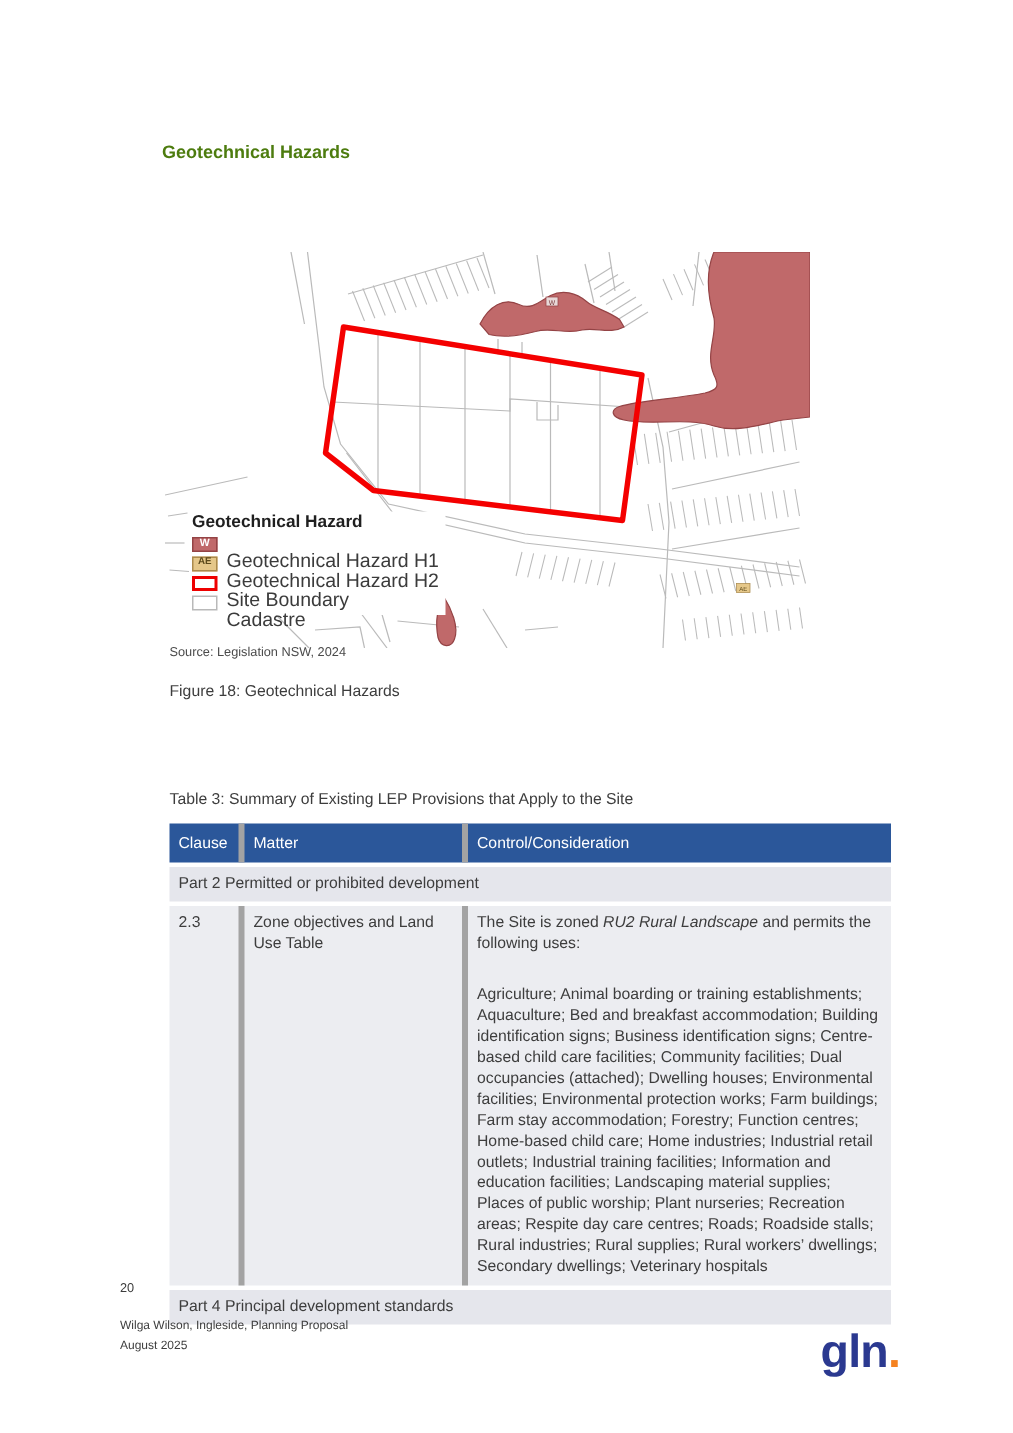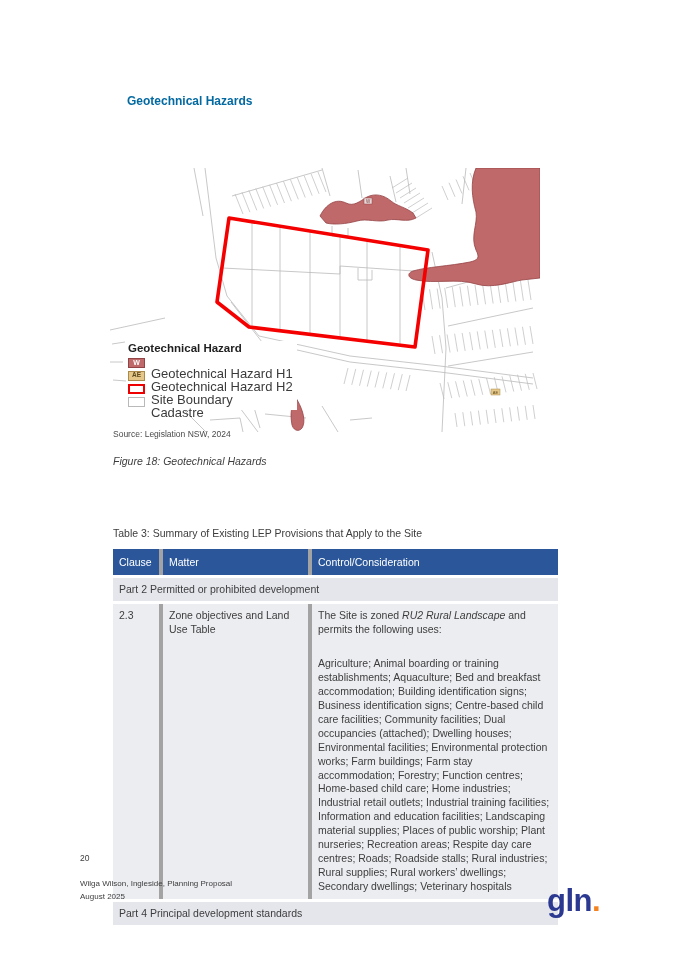--- a/index.html
+++ b/index.html
@@ -1,40 +1,40 @@
 <!DOCTYPE html>
 <html><head>
 <meta charset="utf-8">
 <style>
   html,body{margin:0;padding:0;background:#ffffff;}
   .page{
     position:relative;width:675px;height:955px;background:#ffffff;overflow:hidden;
     font-family:"Liberation Sans",sans-serif;color:#3b3b3b;
   }
   .abs{position:absolute;}
-  .heading{left:127px;top:94px;font-size:12px;font-weight:bold;color:#0369a1;}
+  .heading{left:108px;top:94px;font-size:12px;font-weight:bold;color:#4d7c0f;}
   .intro{left:113px;top:121px;width:482px;font-size:11px;line-height:1.42;text-align:justify;color:#404040;}
   .intro b,.tintro b{color:#262626;}
   
   .map-svg{left:110px;top:168px;}
   .legend{left:126px;top:341px;background:#ffffff;padding:1px 4px 2px 2px;}
   .legend-title{font-size:11.5px;font-weight:bold;color:#1f1f1f;margin-bottom:2px;}
   .legend-row{display:flex;align-items:center;height:13px;}
   .swatch{width:17px;height:10px;box-sizing:border-box;margin-right:6px;display:flex;align-items:center;justify-content:center;flex:none;}
   .swatch-w{background:#c0696a;border:1px solid #944345;color:#ffffff;font-size:7px;font-weight:bold;line-height:1;}
   .swatch-ae{background:#e5c789;border:1px solid #ab8a4c;color:#5c4a1c;font-size:6.5px;font-weight:bold;line-height:1;}
   .swatch-site{background:#ffffff;border:2.5px solid #ee0000;}
   .swatch-cad{background:#ffffff;border:1px solid #b9b9b9;}
   .legend-label{font-size:13px;color:#3b3b3b;white-space:nowrap;margin-top:22px;}
   .source{left:113px;top:429px;font-size:8.5px;color:#4a4a4a;}
-  .figcap{left:113px;top:455px;font-size:10.5px;color:#3d3d3d;font-style:italic;}
+  .figcap{left:113px;top:455px;font-size:10.5px;color:#3d3d3d;}
   .tintro{left:113px;top:481px;width:482px;font-size:11px;line-height:1.42;text-align:justify;color:#404040;}
   .tablecap{left:113px;top:527px;font-size:10.5px;color:#3d3d3d;}
   
-  .lep-table{left:113px;top:549px;width:445px;font-size:10.5px;color:#3d3d3d;}
+  .lep-table{left:113px;top:549px;width:481px;font-size:10.5px;color:#3d3d3d;}
   .trow{display:flex;}
   .thead{background:#2b579a;color:#ffffff;height:26px;}
   .thead .tcell{display:flex;align-items:center;}
   .tcell{box-sizing:border-box;padding:5px 6px;}
   .c1{width:46px;flex:none;}
   .c2{width:149px;flex:none;}
   .c3{flex:1;}
   .thead .c2,.thead .c3,.tbody .c2,.tbody .c3{border-left:4px solid #a3a3a3;}
   .tpart{background:#e5e6ec;padding:5px 6px;margin-top:3px;height:23px;box-sizing:border-box;}
   .tbody{background:#ecedf1;margin-top:3px;}

